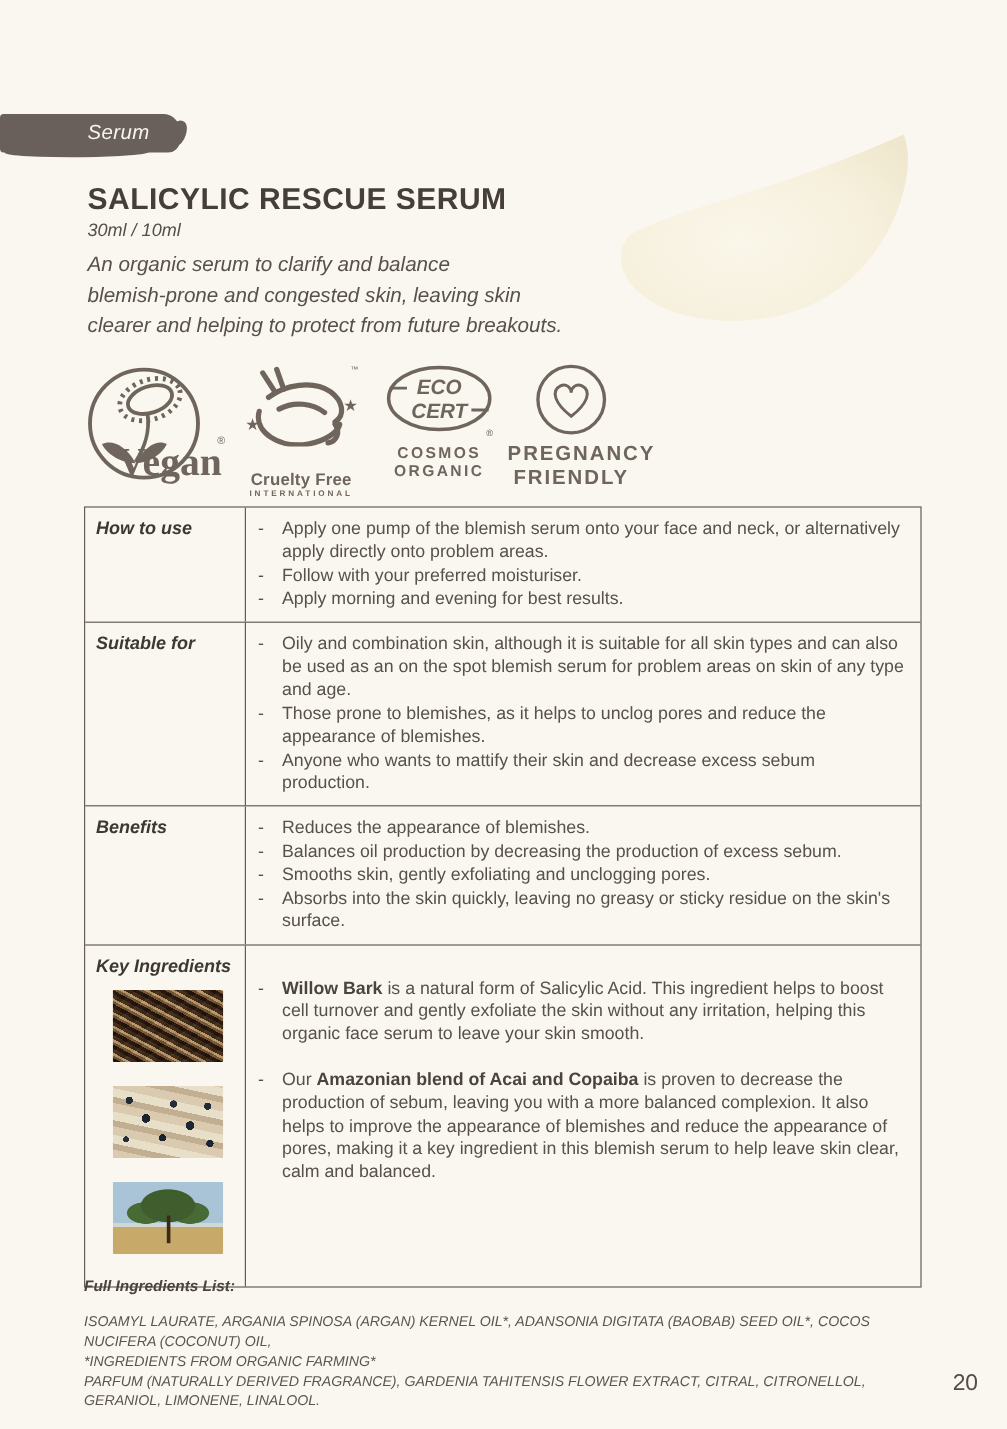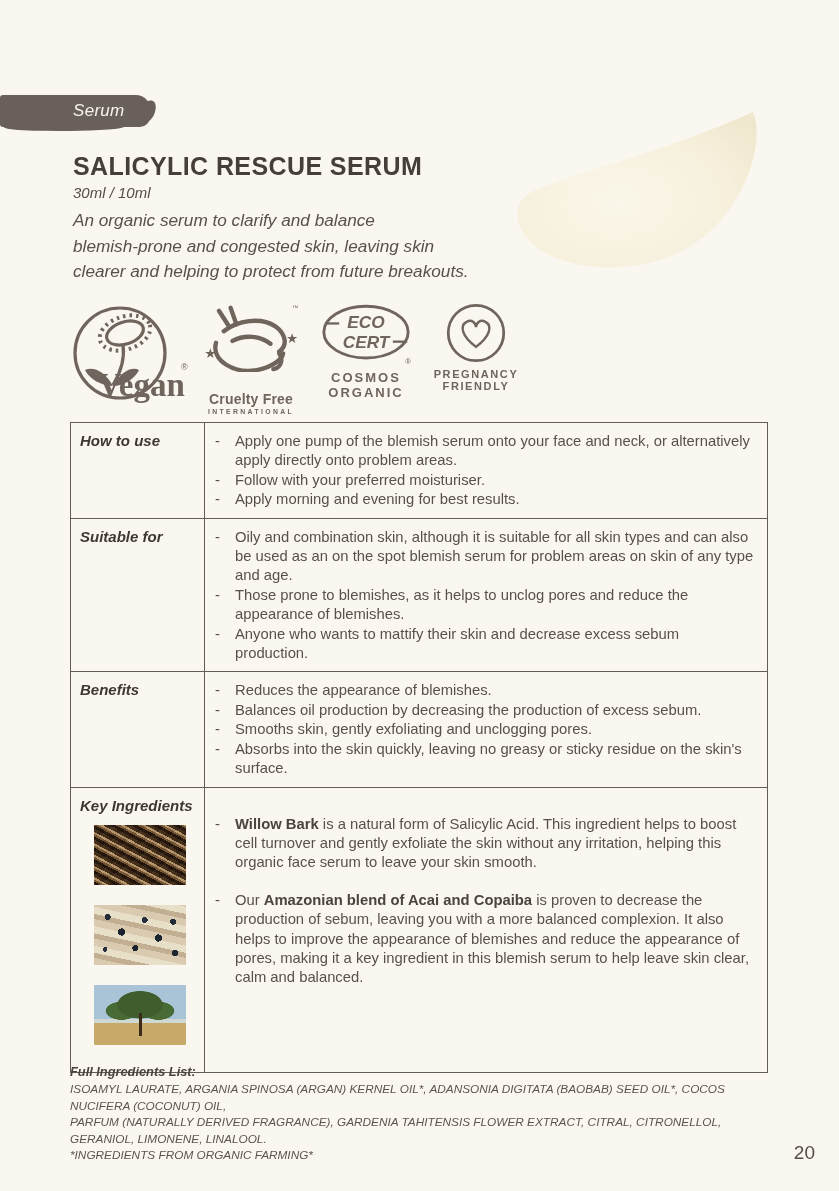--- a/index.html
+++ b/index.html
@@ -44,21 +44,21 @@
   .badge{position:absolute;top:302px;text-align:center;color:#6f655c;}
   .badge svg{display:block;margin:0 auto;}
   .badge .sub1{font-size:13px;letter-spacing:2px;font-weight:600;margin-top:4px;}
   .badge .sub2{font-size:13px;letter-spacing:2px;font-weight:600;}
   .badge-vegan{left:68px;width:124px;}
   .badge-cruelty{left:202px;width:98px;}
   .badge-cruelty .cf-label{font-size:14px;font-weight:bold;margin-top:19px;letter-spacing:.2px;}
   .badge-cruelty .cf-sub{font-size:6.8px;letter-spacing:2.4px;font-weight:bold;margin-top:1px;}
   .badge-eco{left:317px;width:98px;}
   .badge-preg{left:423px;width:106px;}
-  .badge-preg .sub1,.badge-preg .sub2{font-size:11px;letter-spacing:1.6px;}
+  .badge-preg .sub1,.badge-preg .sub2{font-size:17px;letter-spacing:1.6px;}
   
   .info-table{
     position:absolute;left:70px;top:422px;width:698px;
     border:1.3px solid #655d55;box-sizing:border-box;background:transparent;
   }
   .trow{display:flex;border-bottom:1.3px solid #655d55;}
   .trow:last-child{border-bottom:none;}
   .trow:nth-child(1){min-height:90px;}
   .trow:nth-child(2){min-height:147px;}
   .trow:nth-child(3){min-height:110px;}
@@ -102,21 +102,21 @@
       radial-gradient(ellipse 38px 23px at 50% 33%, #3f5d2d 58%, rgba(63,93,45,0) 61%),
       radial-gradient(ellipse 28px 16px at 30% 43%, #486a34 55%, rgba(72,106,52,0) 58%),
       radial-gradient(ellipse 28px 16px at 70% 43%, #486a34 55%, rgba(72,106,52,0) 58%),
       linear-gradient(#a9c4d6 0 57%, #cfd8d2 57% 63%, #c7a96a 63% 100%);
   }
   .img-copaiba-tree::after{
     content:"";position:absolute;left:50%;bottom:9px;width:3px;height:23px;margin-left:-1px;background:#3a2a18;
   }
   
   .footer{position:absolute;left:70px;top:1064px;width:705px;font-style:italic;}
-  .ing-title{font-size:12.8px;font-weight:bold;color:#4a443d;margin-bottom:2px;}
+  .ing-title{font-size:12.8px;font-weight:bold;color:#4a443d;margin-bottom:14px;}
   .ing-line{font-size:11.8px;line-height:16.5px;color:#5b554e;}
   .page-num{position:absolute;right:24px;top:1142px;font-size:19px;color:#534d46;}
 </style>
 </head>
 <body>
 
 <div class="smear">
   <svg width="302" height="188" viewBox="0 0 302 188">
     <defs>
       <radialGradient id="smearGrad" cx="42%" cy="58%" r="75%">
@@ -279,18 +279,18 @@
           <span class="btxt">Our <strong>Amazonian blend of Acai and Copaiba</strong> is proven to decrease the production of sebum, leaving you with a more balanced complexion. It also helps to improve the appearance of blemishes and reduce the appearance of pores, making it a key ingredient in this blemish serum to help leave skin clear, calm and balanced.</span>
         </div>
       </div>
     </div>
   </div>
 
 <div class="footer">
   <div class="ing-title">Full Ingredients List:</div>
   <div>
       <div class="ing-line">ISOAMYL LAURATE,  ARGANIA SPINOSA (ARGAN) KERNEL OIL*, ADANSONIA DIGITATA (BAOBAB) SEED OIL*, COCOS NUCIFERA (COCONUT) OIL,</div>
+      <div class="ing-line">*INGREDIENTS FROM ORGANIC FARMING*</div>
       <div class="ing-line">PARFUM (NATURALLY DERIVED FRAGRANCE), GARDENIA TAHITENSIS FLOWER EXTRACT, CITRAL, CITRONELLOL, GERANIOL, LIMONENE, LINALOOL.</div>
-      <div class="ing-line">*INGREDIENTS FROM ORGANIC FARMING*</div>
     </div>
 </div>
 
 <div class="page-num">20</div>
 
 </body></html>

